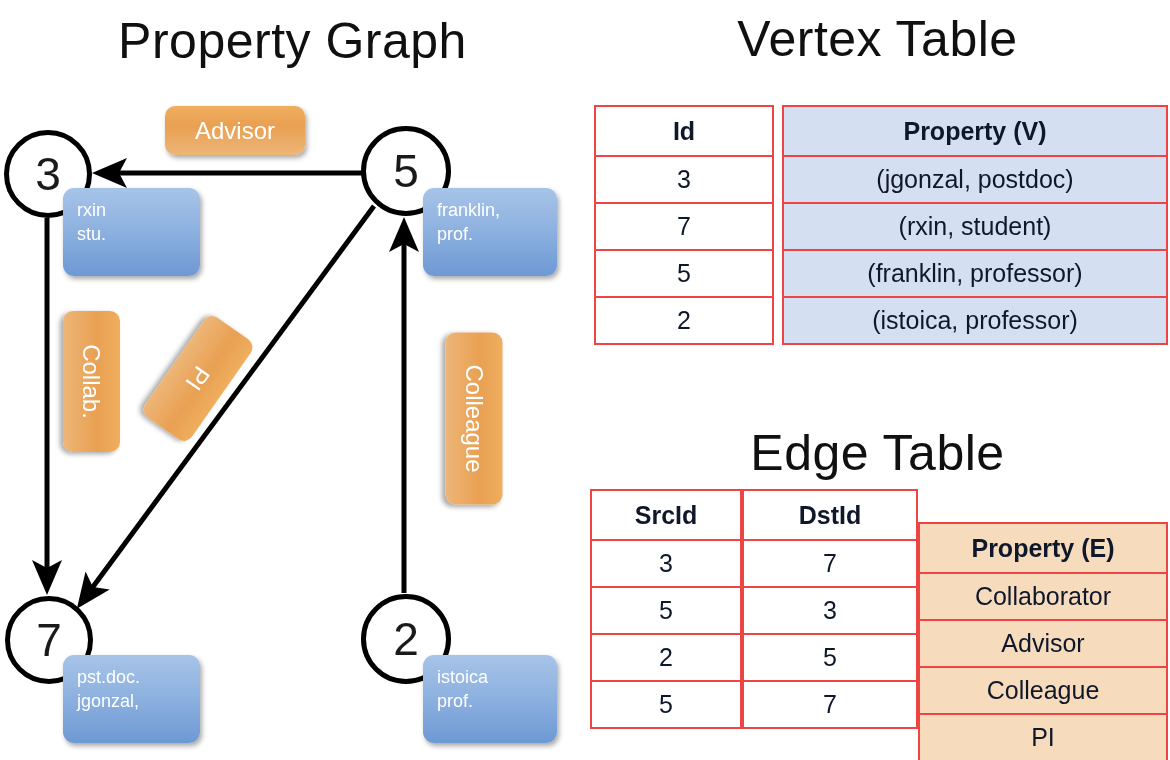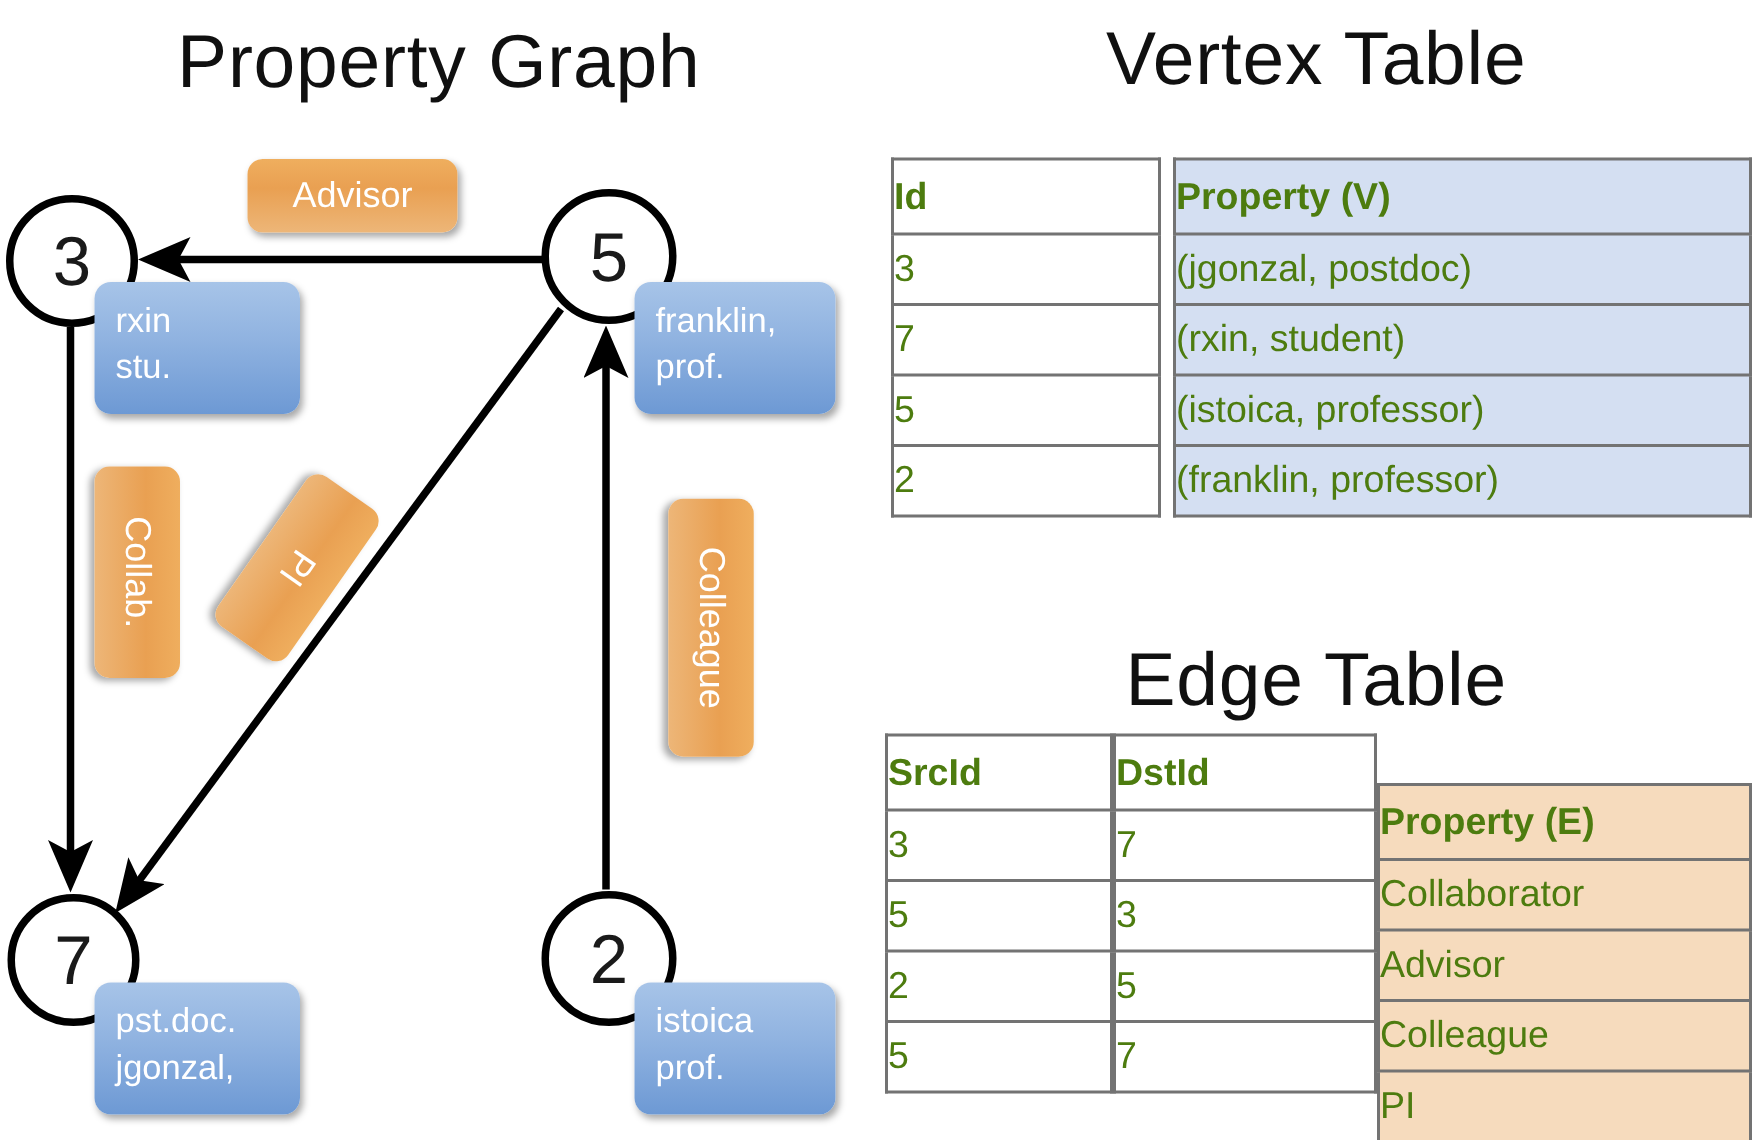--- a/index.html
+++ b/index.html
@@ -60,21 +60,21 @@
     z-index: 5;
   }
 
   
   .prop-box {
     position: absolute;
     border-radius: 11px;
     background: linear-gradient(to bottom, #A7C4E8 0%, #8FB2E0 45%, #6D99D4 100%);
     box-shadow: 2px 3px 5px rgba(0,0,0,0.34);
     color: #ffffff;
-    font-size: 23px;
+    font-size: 18px;
     font-weight: 300;
     font-family: "Liberation Sans", sans-serif;
     line-height: 1.35;
     padding: 10px 0 0 14px;
     box-sizing: border-box;
     z-index: 6;
   }
   .prop-box .line { display: block; white-space: nowrap; }
 
   
@@ -97,25 +97,25 @@
   .rot125 { transform: rotate(125deg); }
 
   
   .tbl {
     position: absolute;
     border-collapse: collapse;
     font-family: "Liberation Sans", sans-serif;
     background: #ffffff;
   }
   .tbl td, .tbl th {
-    border: 2px solid #737373;
-    text-align: left;
+    border: 2px solid #ef4444;
+    text-align: center;
     font-weight: 300;
     font-size: 25px;
-    color: #4d7c0f;
+    color: #0f172a;
     padding: 0;
   }
   .tbl th {
     font-weight: 700;
     font-size: 25px;
   }
   .hdr-row td, .hdr-row th { height: 48px; }
   .body-row td { height: 45px; }
 
   .cell-blue   { background: #D4DFF2; }
@@ -218,25 +218,25 @@
       <tr class="hdr-row">
     <th class="cell-blue">Property (V)</th>
   </tr>
   <tr class="body-row">
     <td class="cell-blue">(jgonzal, postdoc)</td>
   </tr>
   <tr class="body-row">
     <td class="cell-blue">(rxin, student)</td>
   </tr>
   <tr class="body-row">
+    <td class="cell-blue">(franklin, professor)</td>
+  </tr>
+  <tr class="body-row">
     <td class="cell-blue">(istoica, professor)</td>
   </tr>
-  <tr class="body-row">
-    <td class="cell-blue">(franklin, professor)</td>
-  </tr>
 </tbody>
   </table>
 
 <table class="tbl fixed" id="edge-src-table">
   <tbody>
       <tr class="hdr-row">
     <th>SrcId</th>
   </tr>
   <tr class="body-row">
     <td>3</td>

